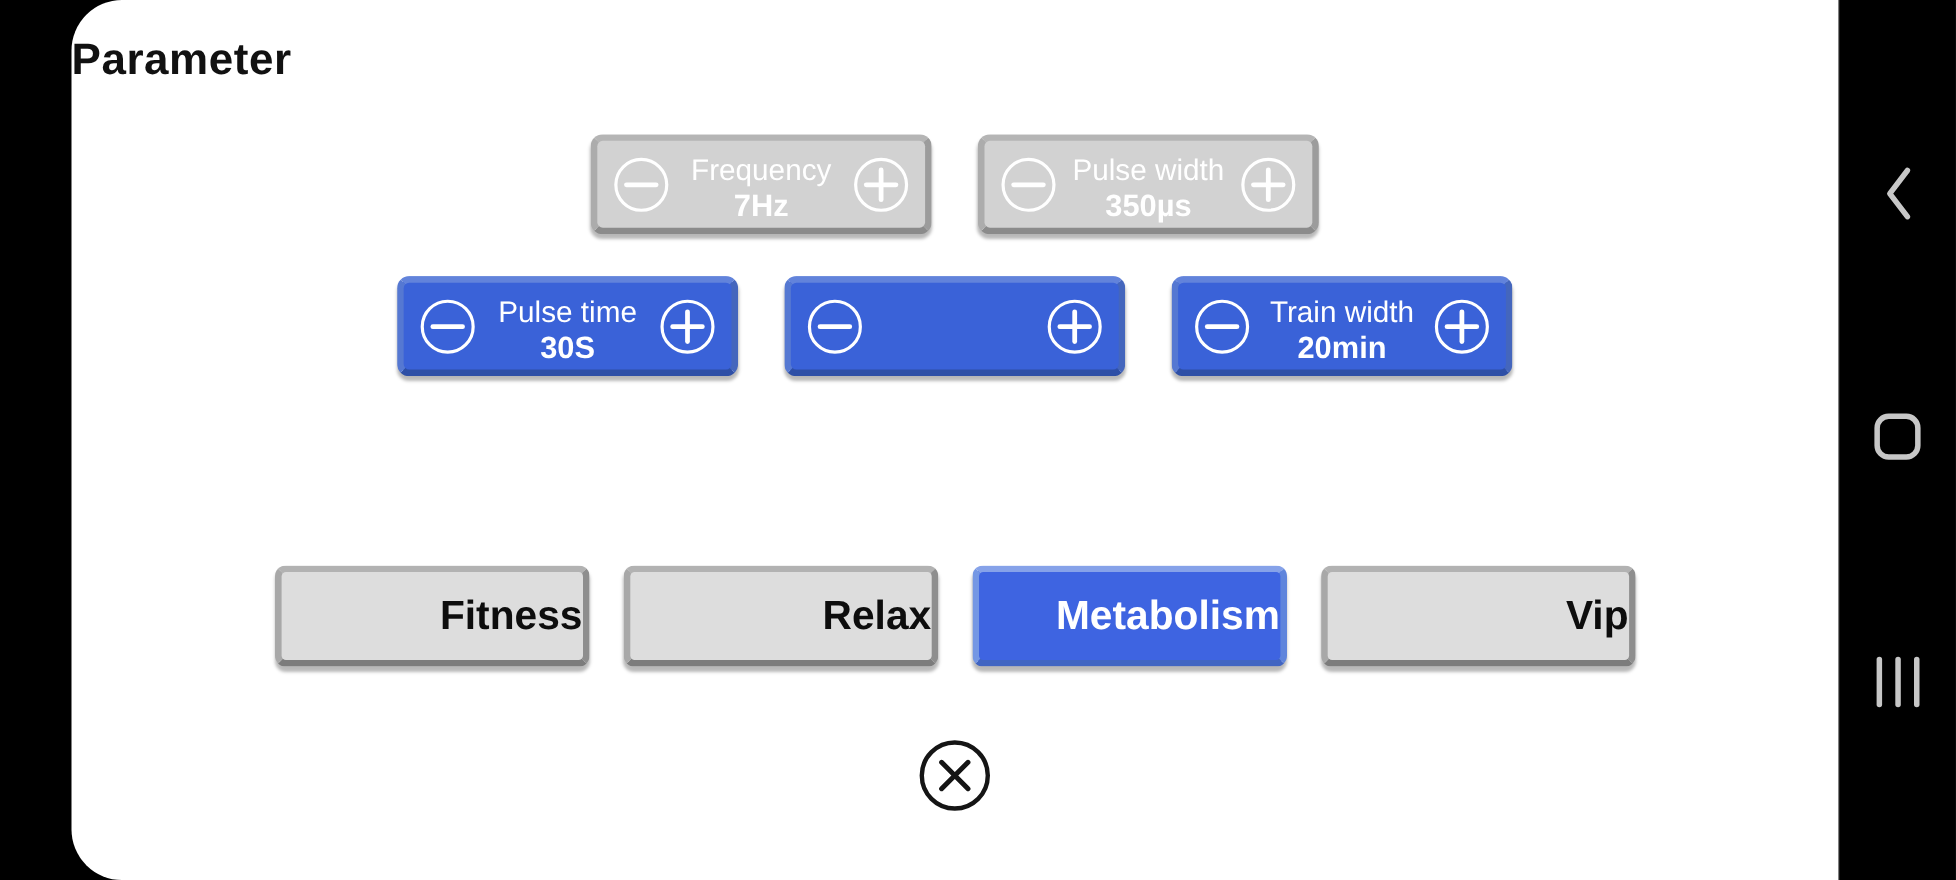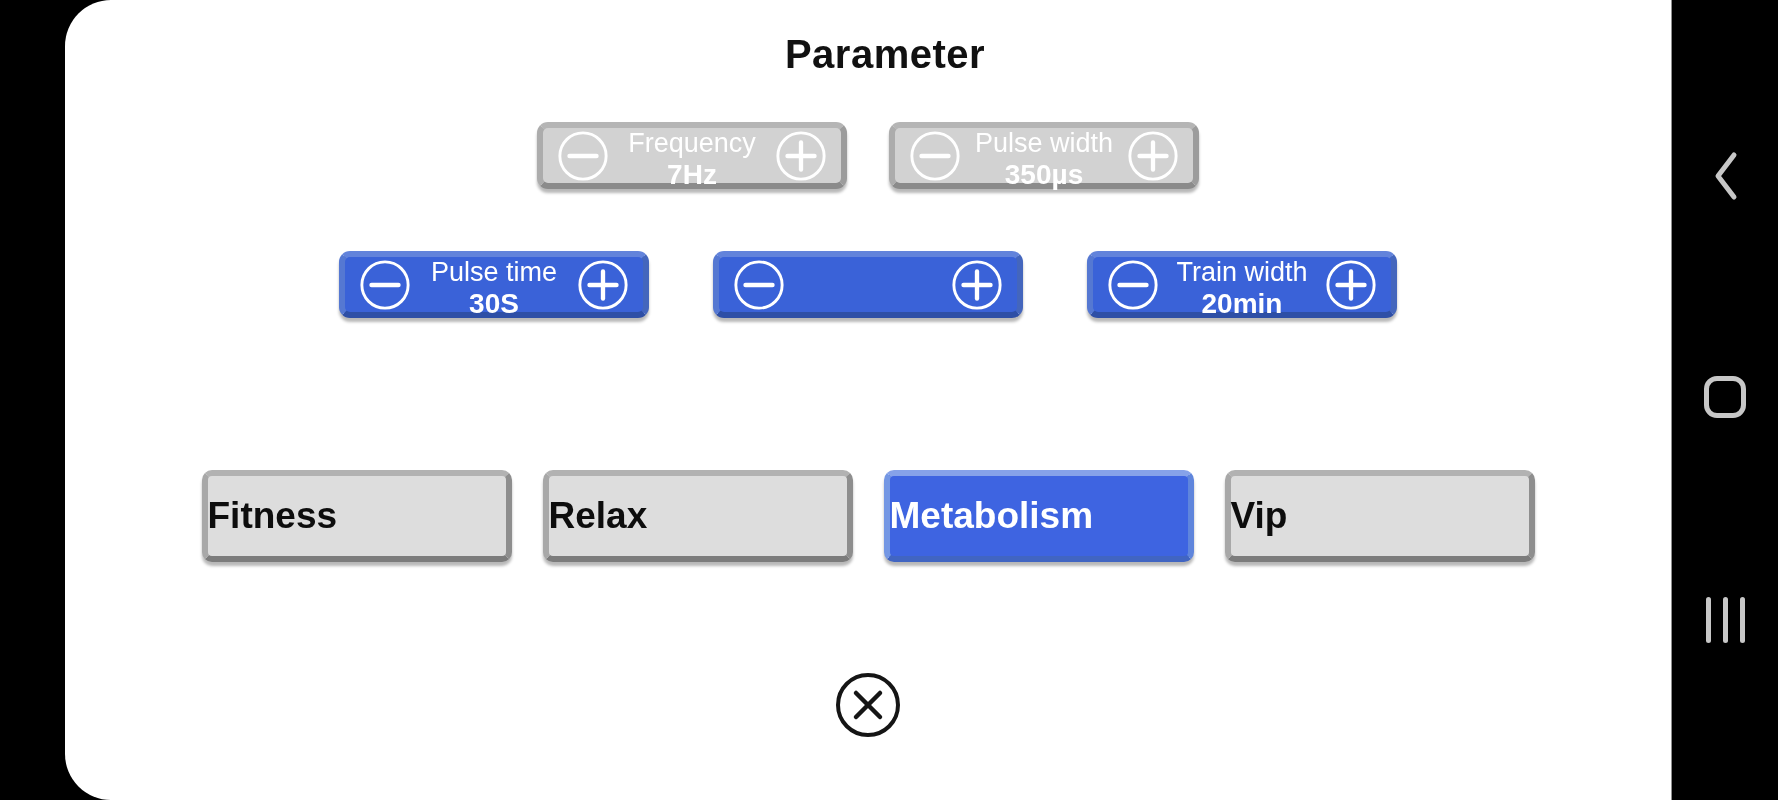--- a/index.html
+++ b/index.html
@@ -15,38 +15,36 @@
   
   .content {
     position:absolute; left:65px; top:0;
     width:1606px; height:800px;
     background:#ffffff;
     border-radius:46px 0 0 46px;
   }
 
   .page-title {
     position:absolute; top:32px; left:0; width:100%;
-    text-align:center;
     font-size:40px; font-weight:700; color:#111;
     letter-spacing:0.5px;
-    padding-left:17px;
   }
 
   .row {
     position:absolute; left:0; width:100%;
     display:flex; justify-content:center;
   }
   .row-disabled { top:122px; gap:42px; }
-  .row-active   { top:251px; gap:64px; }
+  .row-active   { top:251px; gap:42px; }
   .row-modes    { top:470px; gap:31px; }
 
   
   .pbtn {
     position:relative;
-    width:310px; height:67px;
+    width:310px; height:91px;
     box-sizing:border-box;
     border:6px solid;
     border-radius:11px;
     box-shadow:0 4px 3px rgba(0,0,0,0.28);
   }
   .pbtn.active {
     background:#3a62d8;
     border-color:#6283db #4466bd #2e4fa6 #5578d2;
     color:#fff;
   }
@@ -68,28 +66,29 @@
     position:absolute; top:50%; transform:translateY(-50%);
     width:54px; height:54px;
     display:flex; align-items:center; justify-content:center;
     cursor:pointer;
   }
   .circ.minus { left:13px; }
   .circ.plus  { right:13px; }
 
   
   .mode-btn {
-    width:310px; height:92px;
+    width:286px; height:92px;
     box-sizing:border-box;
     border:6px solid;
     border-radius:10px;
-    display:flex; align-items:center; justify-content:flex-start;
+    display:flex; align-items:center; justify-content:flex-end;
     font-size:37px; font-weight:700;
     cursor:pointer;
     box-shadow:0 4px 3px rgba(0,0,0,0.28);
+    margin-top:44px;
   }
   .mode-btn.gray {
     background:#dddddd;
     border-color:#b2b2b2 #8e8e8e #7c7c7c #a8a8a8;
     color:#0d0d0d;
   }
   .mode-btn.selected {
     background:#3e64e1;
     border-color:#86a2e9 #5f85dc #4165c2 #7497e4;
     color:#ffffff;

